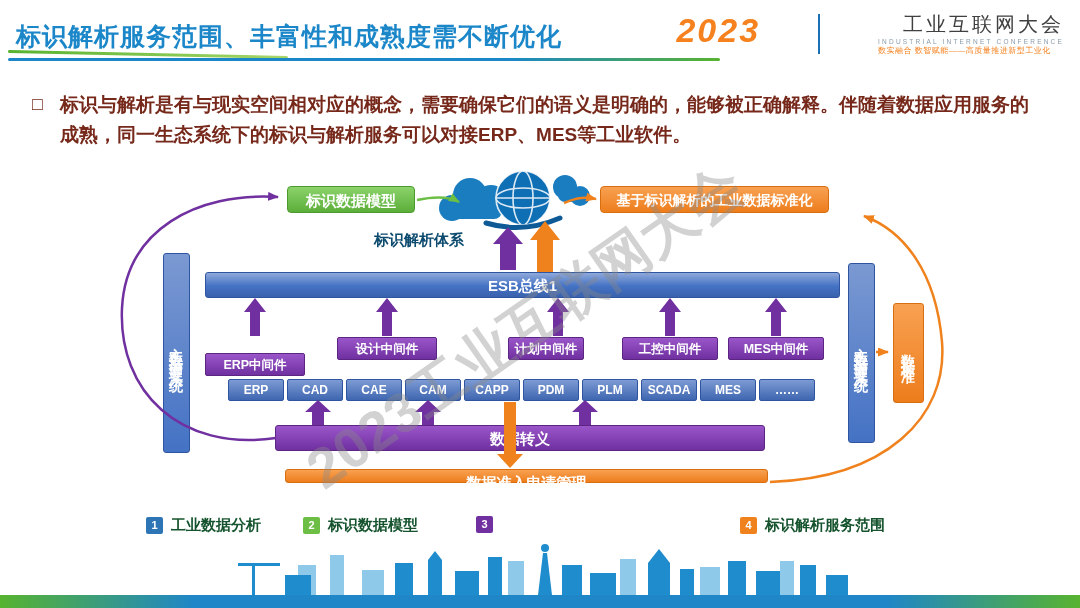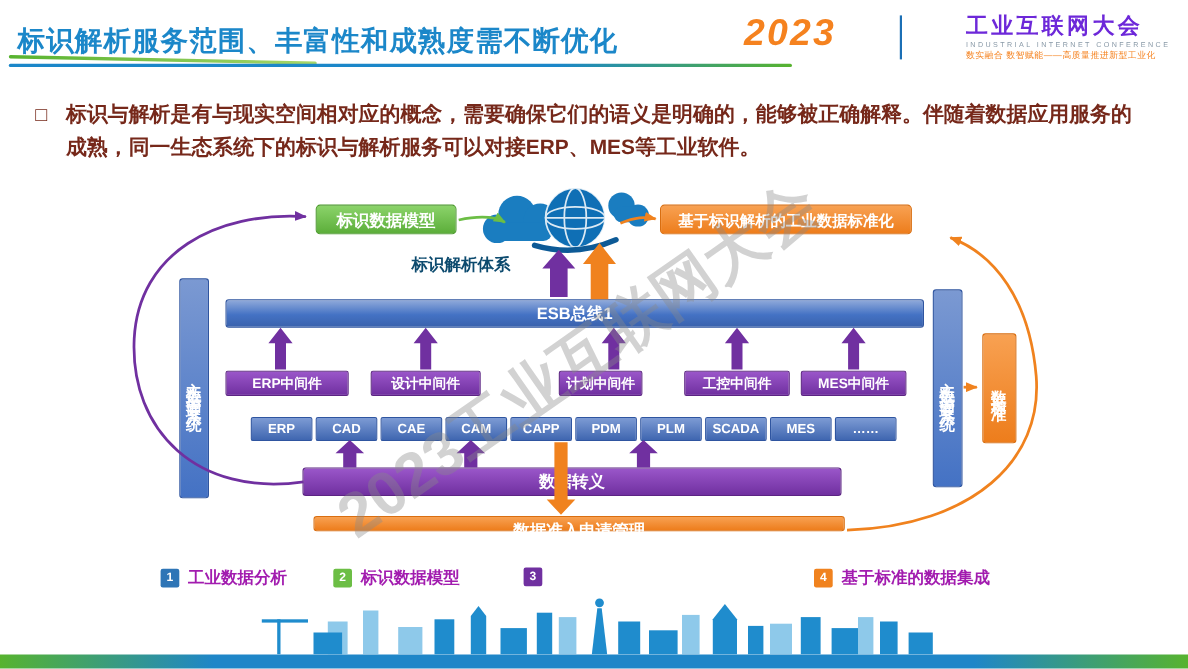--- a/index.html
+++ b/index.html
@@ -10,21 +10,21 @@
   
   .title { position:absolute; left:16px; top:20px; font-size:25px; font-weight:bold; color:#1b87c9; letter-spacing:1px; }
   .rule-blue  { position:absolute; left:8px;  top:58px; width:712px; height:3px; border-radius:2px;
                 background:linear-gradient(90deg,#1b87c9 0%,#1b87c9 70%,#57b32f 100%); }
   .rule-green { position:absolute; left:8px;  top:53px; width:280px; height:3px; border-radius:2px;
                 background:linear-gradient(90deg,#57b32f,#a8d66a); transform:rotate(1.2deg); }
 
   .logo { position:absolute; right:16px; top:12px; display:flex; align-items:flex-start;gap:48px; }
   .logo-year { font-size:34px; font-weight:bold; font-style:italic; color:#f5821f; line-height:36px; letter-spacing:2px; }
   .logo-sep { width:2px; height:40px; background:#1b6fb5; margin:2px 10px 0 10px; }
-  .logo-name { font-size:20px; font-weight:bold; color:#6d28d9; letter-spacing:3px; line-height:24px; }
+  .logo-name { font-size:20px; font-weight:normal; color:#404040; letter-spacing:3px; line-height:24px;text-align:right; }
   .logo-sub { font-size:6.5px; color:#8a9aa8; letter-spacing:2.2px; margin-top:2px; }
   .logo-tagline { font-size:8px; color:#f5821f; letter-spacing:0.5px; margin-top:0; white-space:nowrap; }
 
   
   .bullet-block { position:absolute; left:30px; top:90px; width:1012px; padding-left:30px;
                   font-size:19px; font-weight:bold; color:#76281a; line-height:1.6; }
   .bullet-marker { position:absolute; left:2px; top:0; font-size:18px; color:#76281a; }
 
   
   .box, .esb, .mw, .sys, .escape, .admission { position:absolute; color:#fff; font-weight:bold; text-align:center; }
@@ -40,21 +40,21 @@
 
   .vbar { position:absolute; color:#fff; font-weight:bold; font-size:14px;
           writing-mode:vertical-lr; text-orientation:upright; letter-spacing:5px;
           display:flex; align-items:center; justify-content:center; border-radius:3px; }
   .mdm-left  { left:163px; top:253px; width:27px; height:200px; background:linear-gradient(#7b99d2,#4472c4); border:1px solid #2f55a0; }
   .mdm-right { left:848px; top:263px; width:27px; height:180px; background:linear-gradient(#7b99d2,#4472c4); border:1px solid #2f55a0; }
   .std-bar   { left:893px; top:303px; width:31px; height:100px; background:linear-gradient(#f8a152,#ed7d1c); border:1px solid #d96e10; }
 
   .mw { top:337px; height:23px; line-height:23px; font-size:12.5px;
         background:linear-gradient(#9a56c9,#7030a0); border:1px solid #5c2483; border-radius:2px; }
-  .mw1 { left:205px; width:112px; } .mw2 { left:337px; width:100px; } .mw3 { left:508px; width:76px; }
+  .mw1 { left:205px; width:100px;margin-top:16px; } .mw2 { left:337px; width:100px; } .mw3 { left:508px; width:76px; }
   .mw4 { left:622px; width:96px; }  .mw5 { left:728px; width:96px; }
 
   .sysrow { position:absolute; left:228px; top:379px; display:flex; gap:3px; }
   .sys { position:static; width:56px; height:22px; line-height:20px; font-size:12px;
          background:linear-gradient(#7d9bd4,#3f66b0); border:1px solid #2f55a0; border-radius:2px; }
 
   .escape    { left:275px; top:425px; width:490px; height:26px; line-height:26px; font-size:15px;
                background:linear-gradient(#9a56c9,#7030a0); border:1px solid #5c2483; border-radius:3px; }
   .admission { left:285px; top:469px; width:483px; height:14px; line-height:26px; font-size:15px;
                background:linear-gradient(#f8a152,#ed7d1c); border:1px solid #d96e10; border-radius:3px; }
@@ -64,21 +64,21 @@
   
   .watermark { position:absolute; left:165px; top:295px; width:720px; height:64px; line-height:64px;
                text-align:center; font-size:56px; font-weight:bold; color:#8a8a8a; opacity:0.38;
                transform:rotate(-35deg); pointer-events:none; white-space:nowrap; }
 
   
   .legend { position:absolute; top:516px; display:flex; align-items:center; }
   .li1 { left:146px; } .li2 { left:303px; } .li3 { left:476px; } .li4 { left:740px; }
   .lnum { display:inline-block; width:17px; height:17px; line-height:17px; border-radius:2px;
           color:#fff; font-size:11px; font-weight:bold; text-align:center; }
-  .llabel { margin-left:8px; font-size:15px; font-weight:bold; color:#a21caf; }
+  .llabel { margin-left:8px; font-size:15px; font-weight:bold; color:#14532d; }
 
   
   .skyline { position:absolute; left:0; bottom:13px; }
   .footer-bar { position:absolute; left:0; bottom:0; width:1080px; height:13px;
                 background:linear-gradient(90deg,#57b32f 0%,#1f86c8 18%,#1f86c8 82%,#57b32f 100%); }
 </style>
 </head>
 <body>
 
 <div class="slide">
@@ -203,21 +203,21 @@
   </div>
   <div class="legend li2">
     <span class="lnum" style="background-color: rgb(108, 190, 69);">2</span>
     <span class="llabel">标识数据模型</span>
   </div>
   <div class="legend li3">
     <span class="lnum" style="background-color: rgb(112, 48, 160);">3</span>
   </div>
   <div class="legend li4">
     <span class="lnum" style="background-color: rgb(240, 130, 30);">4</span>
-    <span class="llabel">基于标准的数据集成</span>
+    <span class="llabel">标识解析服务范围</span>
   </div>
 
   <svg class="skyline" width="1080" height="58" viewBox="0 0 1080 58">
     <g fill="#8ec9ea">
       <rect x="298" y="28" width="18" height="30"></rect>
         <rect x="330" y="18" width="14" height="40"></rect>
       <rect x="362" y="33" width="22" height="25"></rect>
         <rect x="508" y="24" width="16" height="34"></rect>
       <rect x="620" y="22" width="16" height="36"></rect>
         <rect x="700" y="30" width="20" height="28"></rect>

